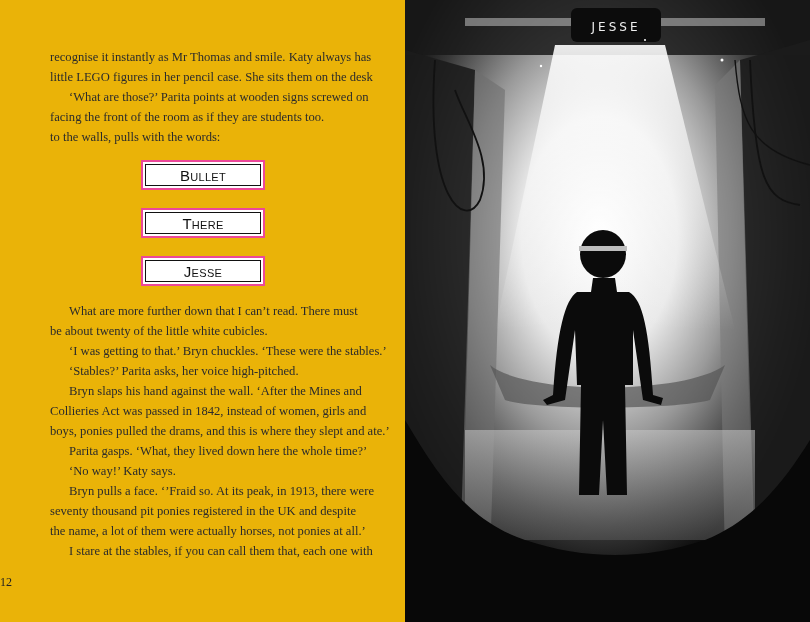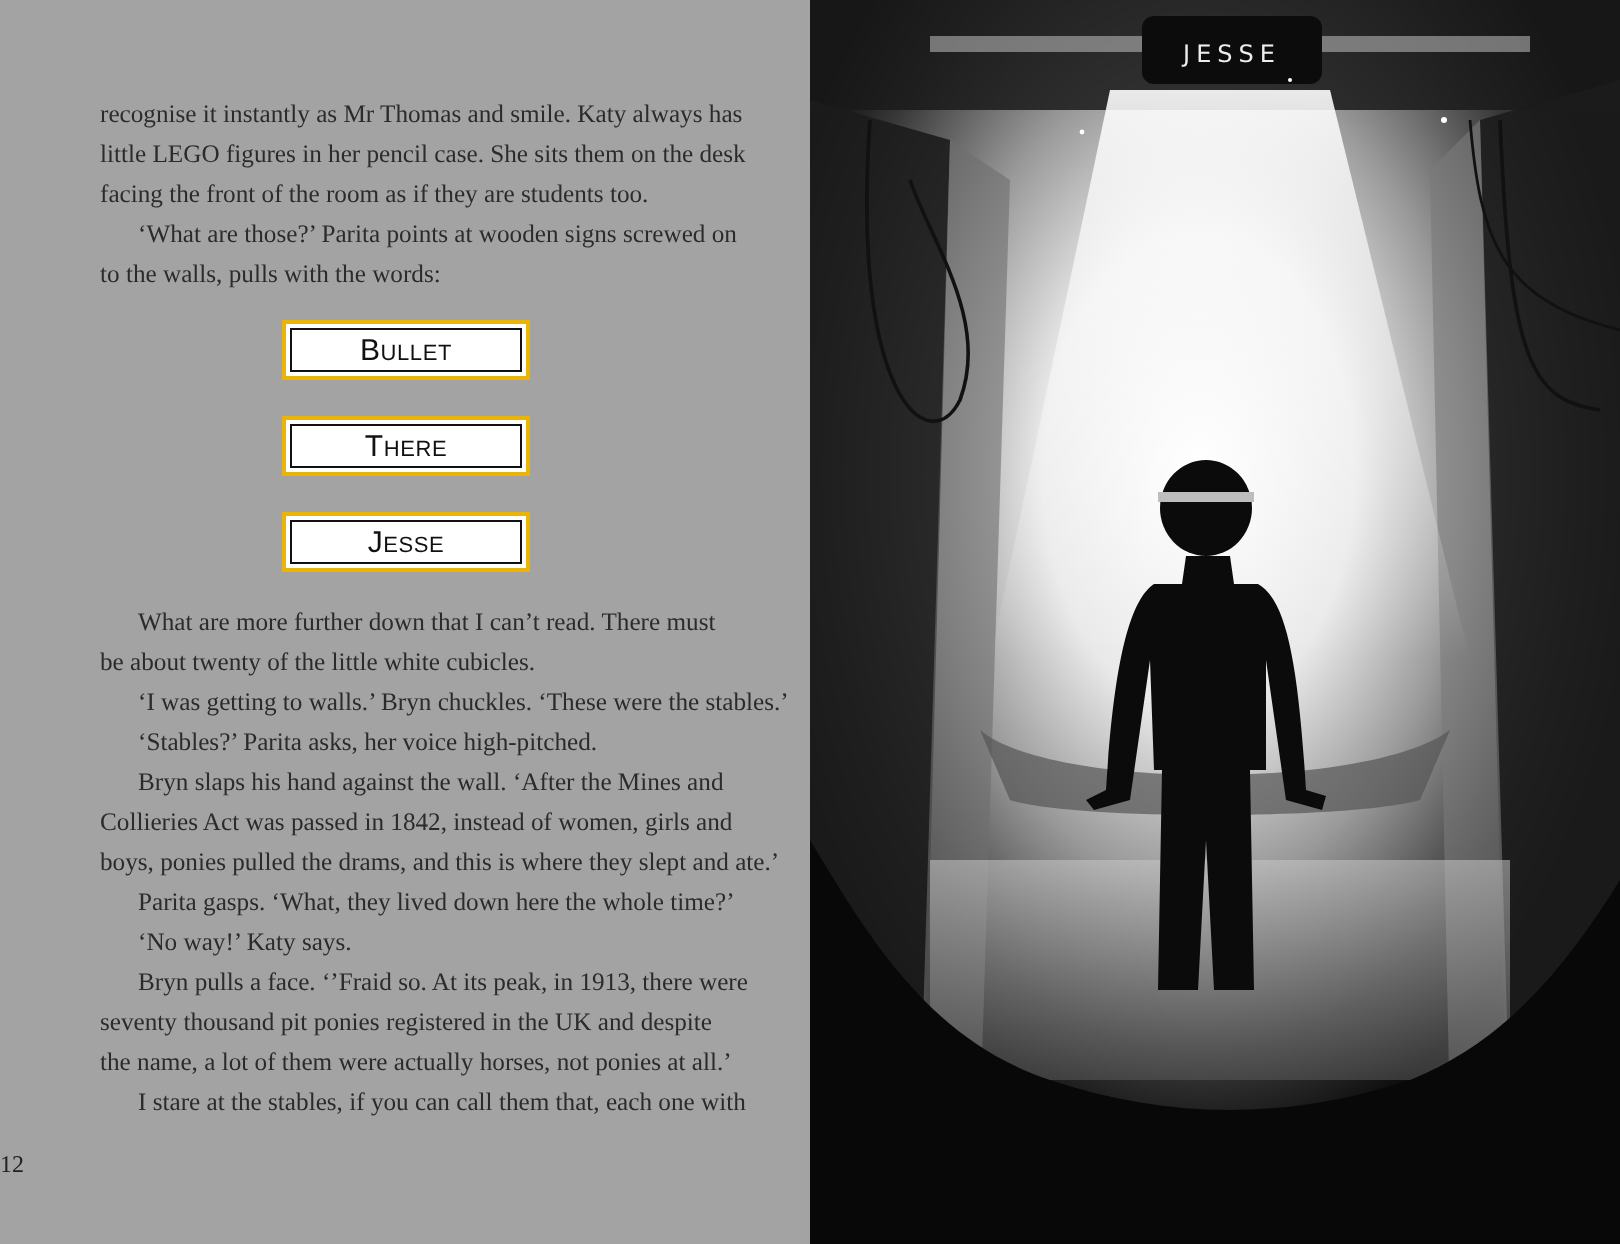--- a/index.html
+++ b/index.html
@@ -1,40 +1,40 @@
 <!DOCTYPE html>
 <html><head>
 <meta charset="utf-8">
 <style>
   html, body { margin:0; padding:0; }
   body { width:810px; height:622px; overflow:hidden; background:#fff; position:relative; font-family:"Liberation Serif","DejaVu Serif",serif; }
   .spread { position:absolute; inset:0; display:flex; }
-  .page-left { position:relative; width:405px; height:622px; background:#a3a3a3; }
+  .page-left { position:relative; width:405px; height:622px; background:#eab308; }
   .page-right { position:relative; width:405px; height:622px; background:#0a0a0a; overflow:hidden; }
   .text-block { position:absolute; left:50px; top:47px; width:306px; color:#2b2b2b; font-size:12.6px; line-height:20px; }
   .line { white-space:nowrap; text-align:justify; text-align-last:justify; height:20px; }
   .line.last { text-align-last:left; }
   .line.indent { padding-left:19px; }
   .signs { position:absolute; left:141px; width:124px; }
-  .sign { position:absolute; left:0; width:120px; height:26px; border:2px solid #eab308; background:#fff; }
+  .sign { position:absolute; left:0; width:120px; height:26px; border:2px solid #ec4899; background:#fff; }
   .sign-inner { position:absolute; inset:2px; border:1px solid #111; display:flex; align-items:center; justify-content:center; font-family:"Liberation Sans","DejaVu Sans",sans-serif; font-size:15px; letter-spacing:0.3px; color:#111; font-variant:small-caps; }
   .sign-inner span { font-variant:small-caps; }
   .page-number { position:absolute; top:575px; left:0; width:405px; text-align:left; font-size:12px; color:#222; }
   .illus { position:absolute; inset:0; }
 </style>
 </head>
 <body>
 
 <div class="spread">
   <div class="page-left">
     <div class="text-block" id="block1">
         <div class="line">recognise it instantly as Mr Thomas and smile. Katy always has</div>
         <div class="line">little LEGO figures in her pencil case. She sits them on the desk</div>
+        <div class="line indent">‘What are those?’ Parita points at wooden signs screwed on</div>
         <div class="line last">facing the front of the room as if they are students too.</div>
-        <div class="line indent">‘What are those?’ Parita points at wooden signs screwed on</div>
         <div class="line last">to the walls, pulls with the words:</div>
       </div>
 
     <div class="signs" style="top:160px;">
       <div class="sign" style="top:0px;">
         <div class="sign-inner">
             <span>Bullet</span>
           </div>
       </div>
       <div class="sign" style="top:48px;">
@@ -45,21 +45,21 @@
       <div class="sign" style="top:96px;">
         <div class="sign-inner">
             <span>Jesse</span>
           </div>
       </div>
     </div>
 
     <div class="text-block" id="block2" style="top:301px;">
         <div class="line indent">What are more further down that I can’t read. There must</div>
         <div class="line last">be about twenty of the little white cubicles.</div>
-        <div class="line indent last">‘I was getting to walls.’ Bryn chuckles. ‘These were the stables.’</div>
+        <div class="line indent last">‘I was getting to that.’ Bryn chuckles. ‘These were the stables.’</div>
         <div class="line indent last">‘Stables?’ Parita asks, her voice high-pitched.</div>
         <div class="line indent">Bryn slaps his hand against the wall. ‘After the Mines and</div>
         <div class="line">Collieries Act was passed in 1842, instead of women, girls and</div>
         <div class="line last">boys, ponies pulled the drams, and this is where they slept and ate.’</div>
         <div class="line indent last">Parita gasps. ‘What, they lived down here the whole time?’</div>
         <div class="line indent last">‘No way!’ Katy says.</div>
         <div class="line indent">Bryn pulls a face. ‘’Fraid so. At its peak, in 1913, there were</div>
         <div class="line">seventy thousand pit ponies registered in the UK and despite</div>
         <div class="line last">the name, a lot of them were actually horses, not ponies at all.’</div>
         <div class="line indent">I stare at the stables, if you can call them that, each one with</div>

